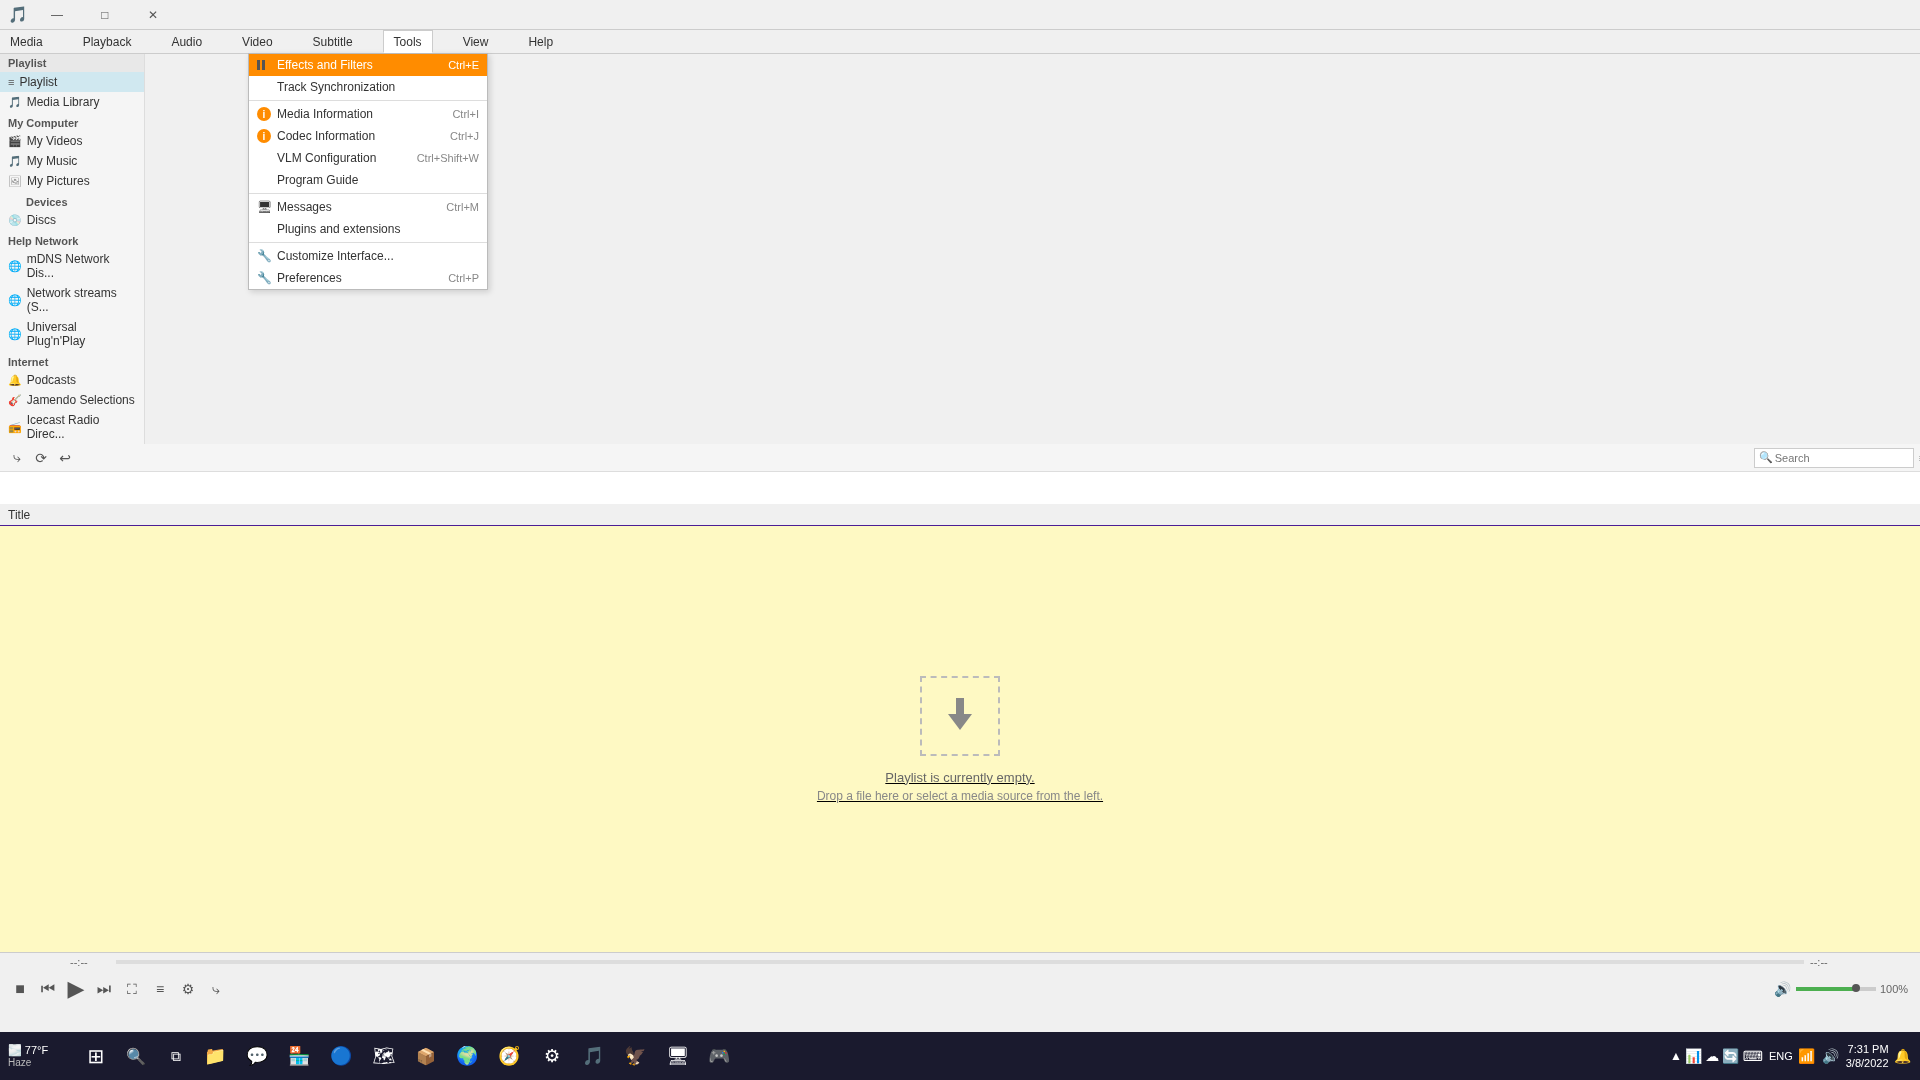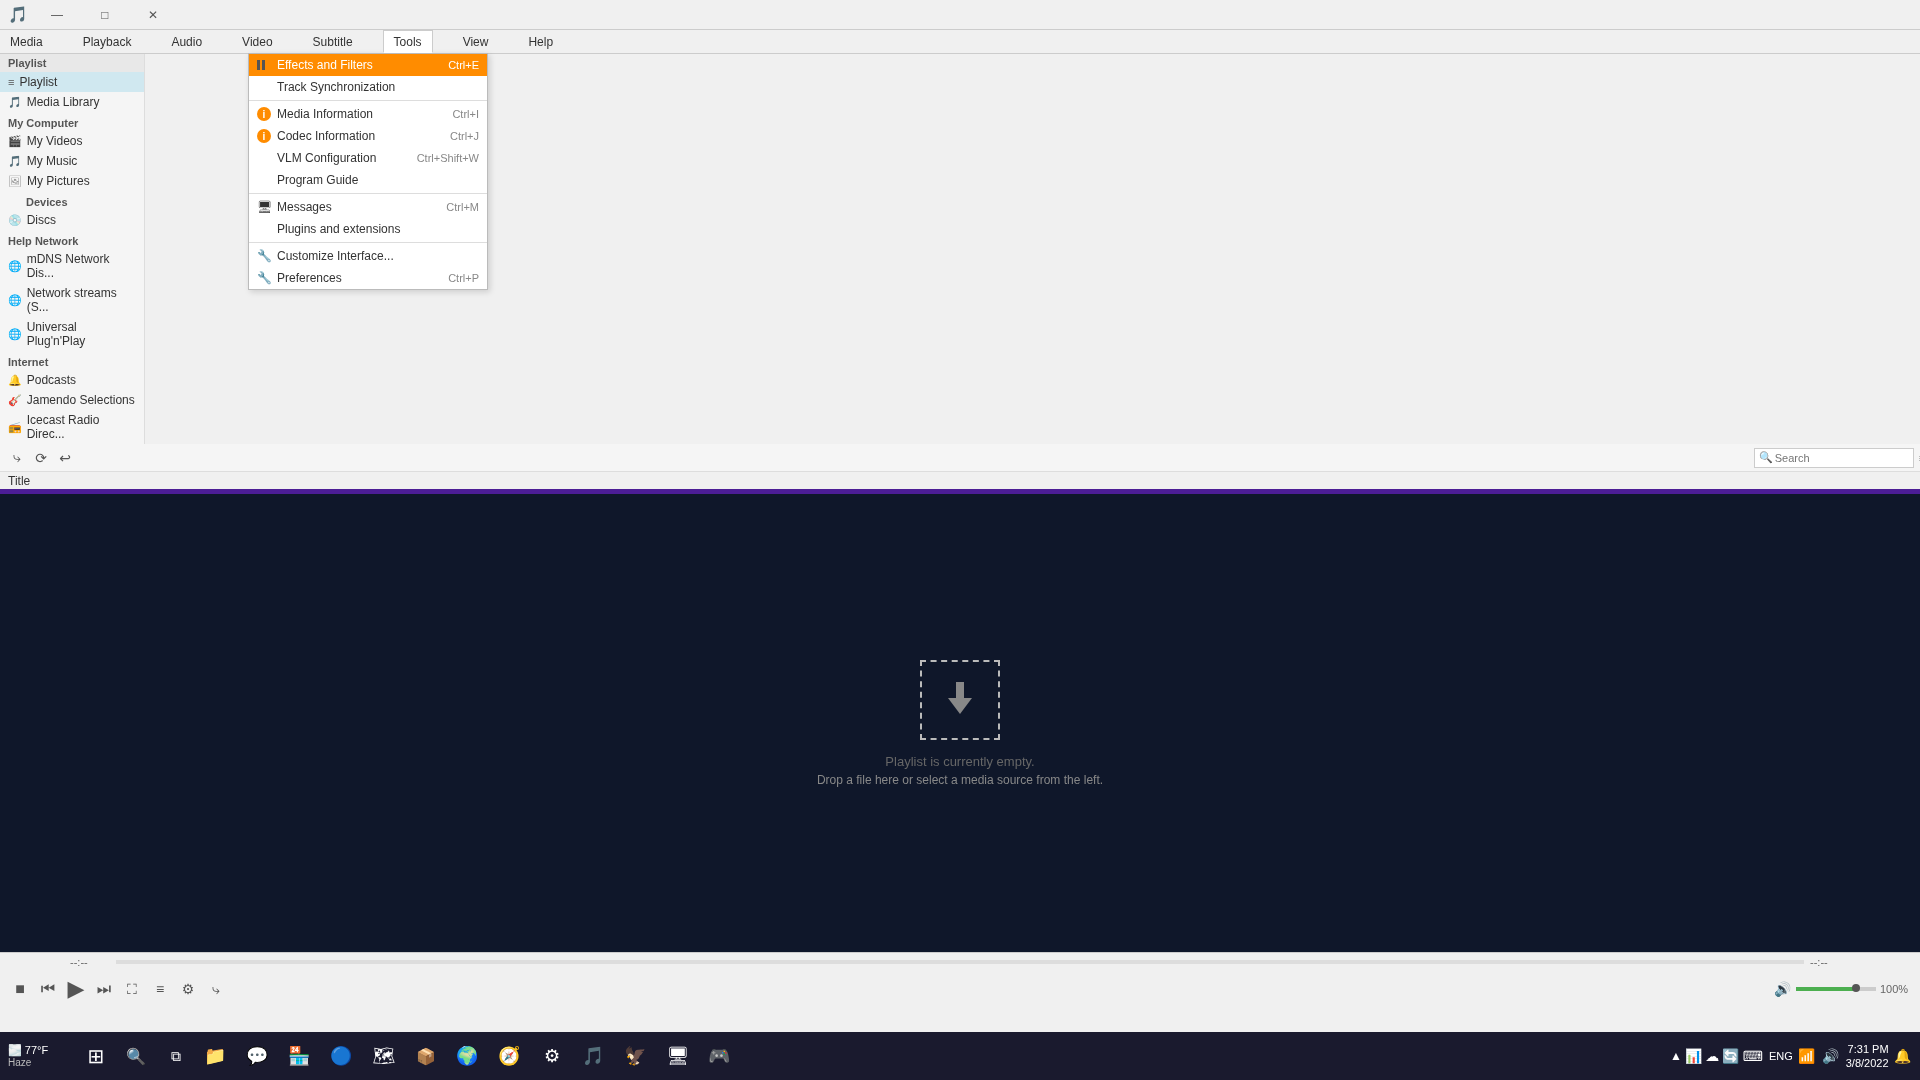--- a/index.html
+++ b/index.html
@@ -141,21 +141,22 @@
       color: #333;
     }
 
     
     #playlist-area {
       flex: 1;
       display: flex;
       flex-direction: column;
       align-items: center;
       justify-content: center;
-      background: #0f172a;
+      background: #fef9c3;
+      text-decoration: underline;
     }
 
     
     #player-controls {
       height: 80px;
       background: #f0f0f0;
       border-top: 1px solid #ccc;
       display: flex;
       flex-direction: column;
     }
@@ -350,21 +351,21 @@
       <button class="toolbar-btn">⤷</button>
       <button class="toolbar-btn">⟳</button>
       <button class="toolbar-btn">↩</button>
       <div style="margin-left:auto; display:flex; align-items:center; border:1px solid #ccc; background:white; height:20px; padding:0 4px; gap:2px; width:160px;">
         <span style="color:#888; font-size:11px;">🔍</span>
         <input type="text" placeholder="Search" style="border: none; outline: none; font-size: 11px; flex: 1 1 0%; background: transparent;">
         <span style="font-size:11px; color:#888;">≡</span>
       </div>
     </div>
 
-    <div id="column-header" style="height:22px; background:#f0f0f0; border-bottom:5px solid #4c1d95; display:flex; align-items:center; padding:0 8px; font-size:12px; color:#333;">
+    <div id="column-header" style="height:22px; background:#f0f0f0; border-bottom:1px solid #4c1d95; display:flex; align-items:center; padding:0 8px; font-size:12px; color:#333;margin-top:32px;">
       <span>Title</span>
     </div>
 
     <div id="playlist-area" style="flex:1; display:flex; flex-direction:column; align-items:center; justify-content:center;">
       <div style="width:80px; height:80px; border:2px dashed #bbb; display:flex; align-items:center; justify-content:center; margin-bottom:14px;">
         <svg width="40" height="40" viewBox="0 0 40 40">
           <rect x="16" y="2" width="8" height="20" fill="#888"></rect>
           <polygon points="8,18 32,18 20,34" fill="#888"></polygon>
         </svg>
       </div>

